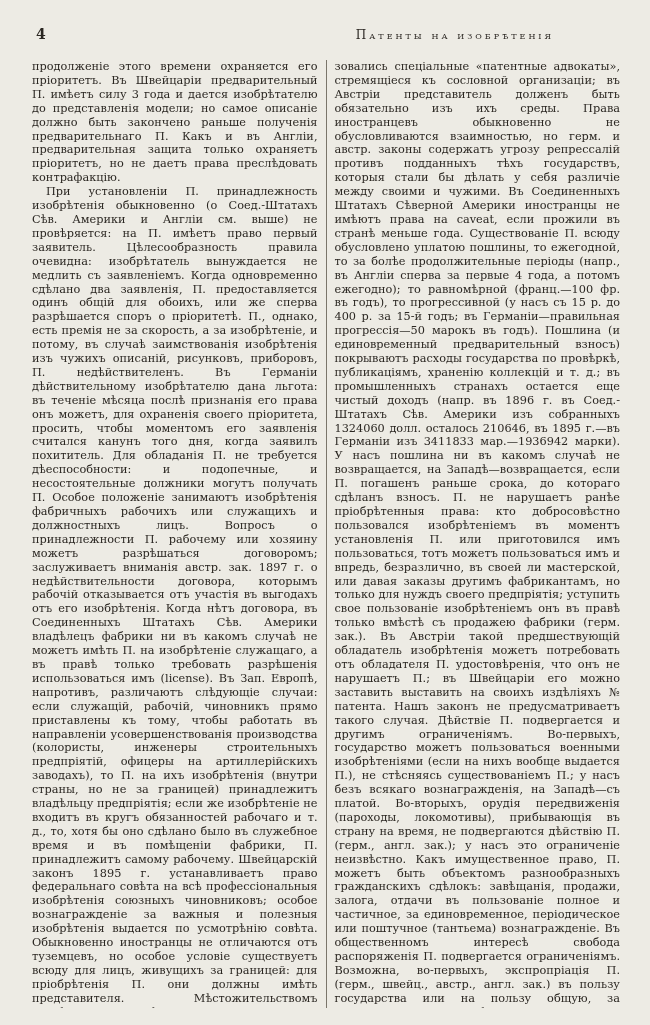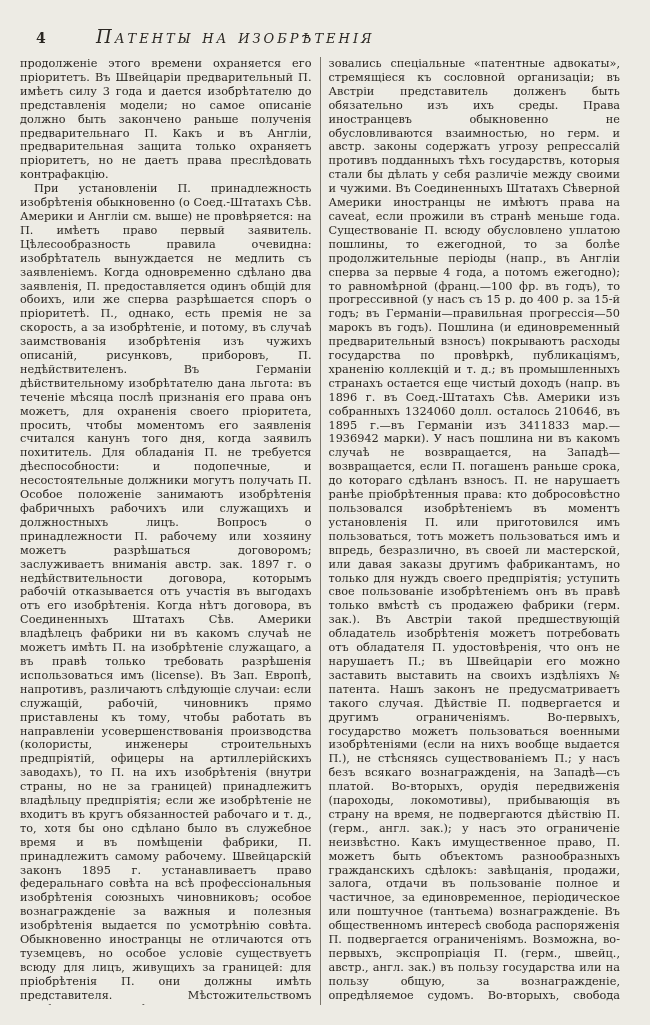--- a/index.html
+++ b/index.html
@@ -25,33 +25,33 @@
     padding: 26px 36px 6px 36px;
   }
   .page-number {
     font-size: 14px;
     font-weight: bold;
     width: 60px;
     flex: 0 0 60px;
   }
   .running-title {
     flex: 1 1 auto;
-    text-align: left;
-    font-size: 18px;
+    text-align: right;
+    font-size: 12px;
     letter-spacing: 3px;
     font-variant: small-caps;
     margin-right: 60px;
     white-space: nowrap;
-    font-style: italic;
   }
   .columns {
     display: flex;
-    padding: 4px 30px 0 20px;
+    padding: 4px 30px 0 32px;
     height: 952px;
     box-sizing: border-box;
+    margin-top: 8px;
   }
   .column {
     flex: 1 1 50%;
     font-size: 11.3px;
     line-height: 13.9px;
     text-align: justify;
     text-justify: inter-word;
     overflow: hidden;
   }
   .column.left {

